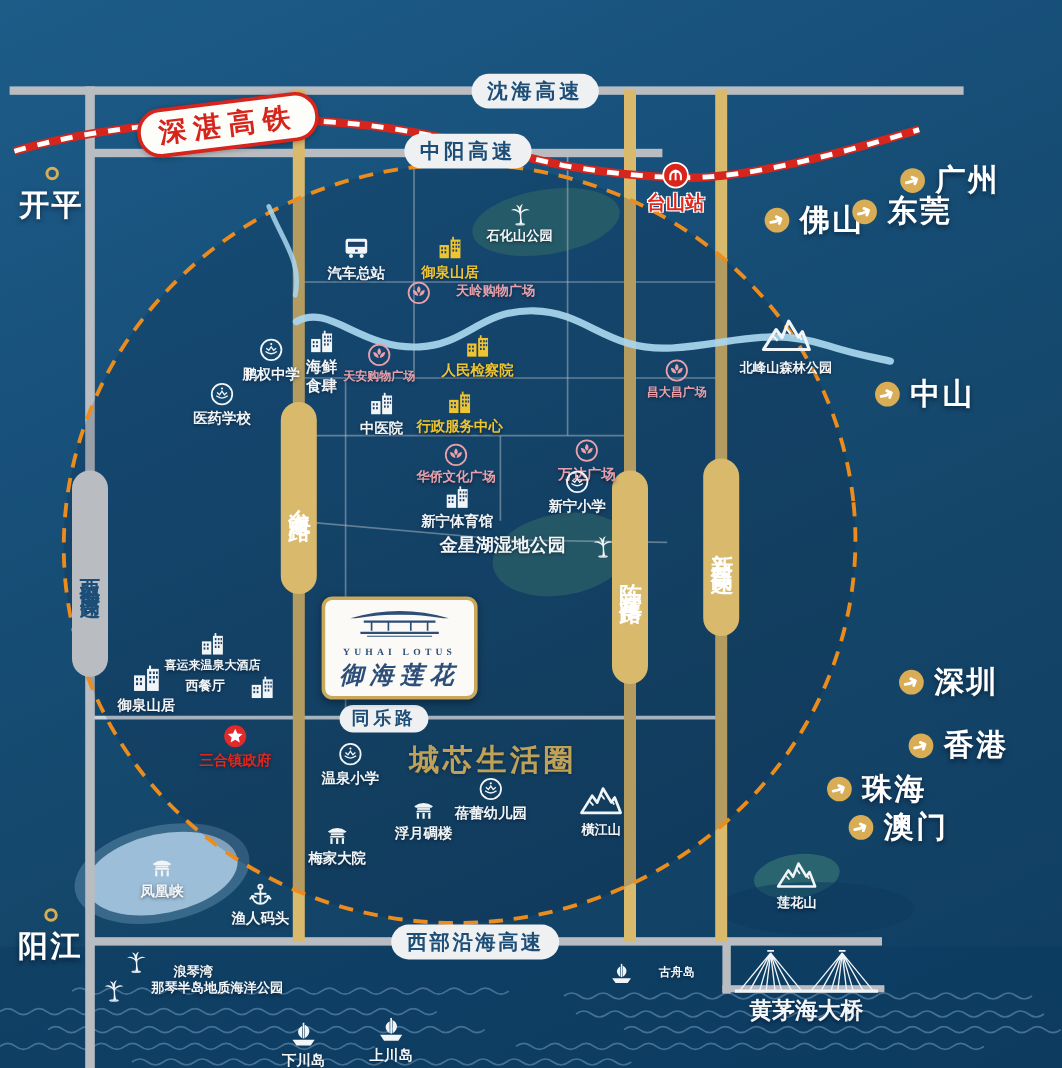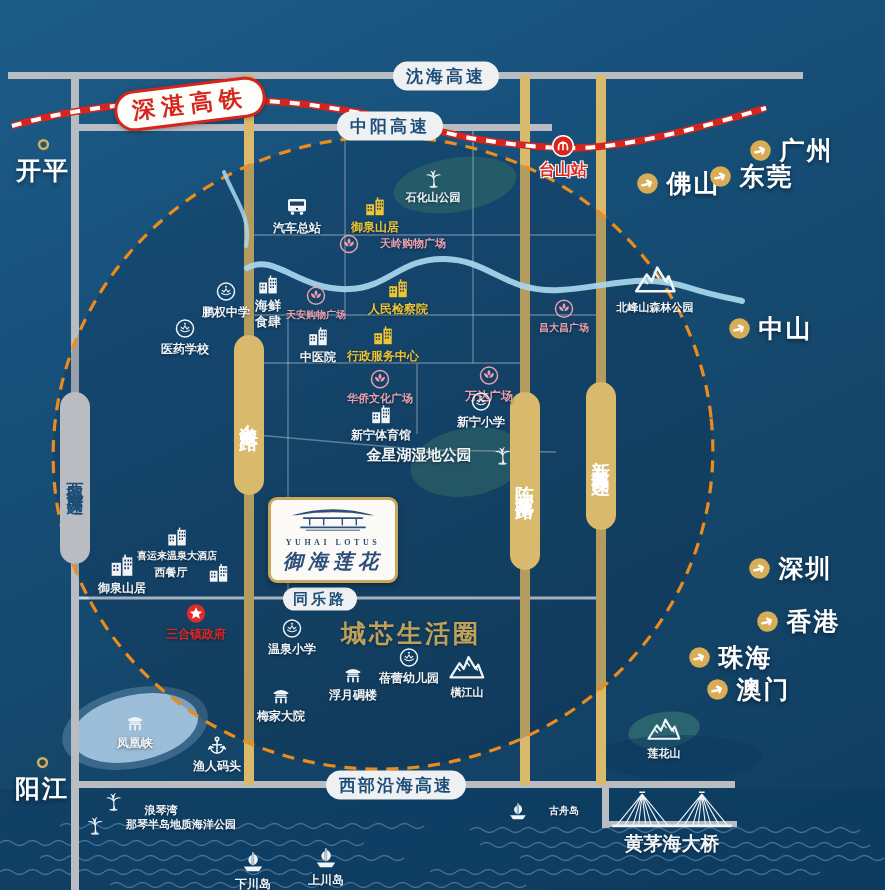--- a/index.html
+++ b/index.html
@@ -452,21 +452,21 @@
           </g>
           <circle cx="12" cy="6.8" r="1" fill="currentColor"></circle>
         </svg></span><span style="color: rgb(242, 245, 247);">温泉小学</span></div>
     <div class="lm" style="left: 409px; top: 666px;"><span class="ic" style="width: 22px; height: 22px; color: rgb(242, 245, 247);"><svg viewBox="0 0 24 24">
           <g fill="none" stroke="currentColor">
             <circle cx="12" cy="12" r="9.3" stroke-width="1.6"></circle>
             <path stroke-width="1.2" d="M6.8 13.5 q5.2 4.2 10.4 0 M7.5 10.5 l2.3 2 2.2-3.2 2.2 3.2 2.3-2"></path>
           </g>
           <circle cx="12" cy="6.8" r="1" fill="currentColor"></circle>
         </svg></span><span style="color: rgb(242, 245, 247);">蓓蕾幼儿园</span></div>
-    <div class="lm" style="left: 467px; top: 674px; justify-content: space-between;"><span class="ic" style="width: 36px; height: 36px; color: rgb(242, 245, 247);"><svg viewBox="0 0 24 24">
+    <div class="lm" style="left: 501px; top: 674px; justify-content: space-between;"><span class="ic" style="width: 36px; height: 36px; color: rgb(242, 245, 247);"><svg viewBox="0 0 24 24">
           <g fill="none" stroke="currentColor" stroke-width="1.5" stroke-linejoin="round" stroke-linecap="round">
             <path d="M1 19.5 L7 10 l2.8 3.8 L13 6 l4.6 7.6 L19.5 11 L22.8 19.5 Z"></path>
             <path stroke-width="1" d="M6 13.5 l1.4 1.6 M12 9.5 l1.6 2.2 M18 13 l1 1.6"></path>
           </g>
         </svg></span><span style="color: rgb(242, 245, 247); font-size: 11px;">橫江山</span></div>
     <div class="lm" style="left: 353px; top: 683px;"><span class="ic" style="width: 22px; height: 22px; color: rgb(242, 245, 247);"><svg viewBox="0 0 24 24">
           <g fill="currentColor">
             <path d="M3.5 9.2 Q12 3 20.5 9.2 L19 10.4 H5 Z"></path>
             <rect x="6.2" y="10.8" width="11.6" height="1.6"></rect>
             <path d="M5 14.6 l1.2-1.6 h11.6 l1.2 1.6 z"></path>

